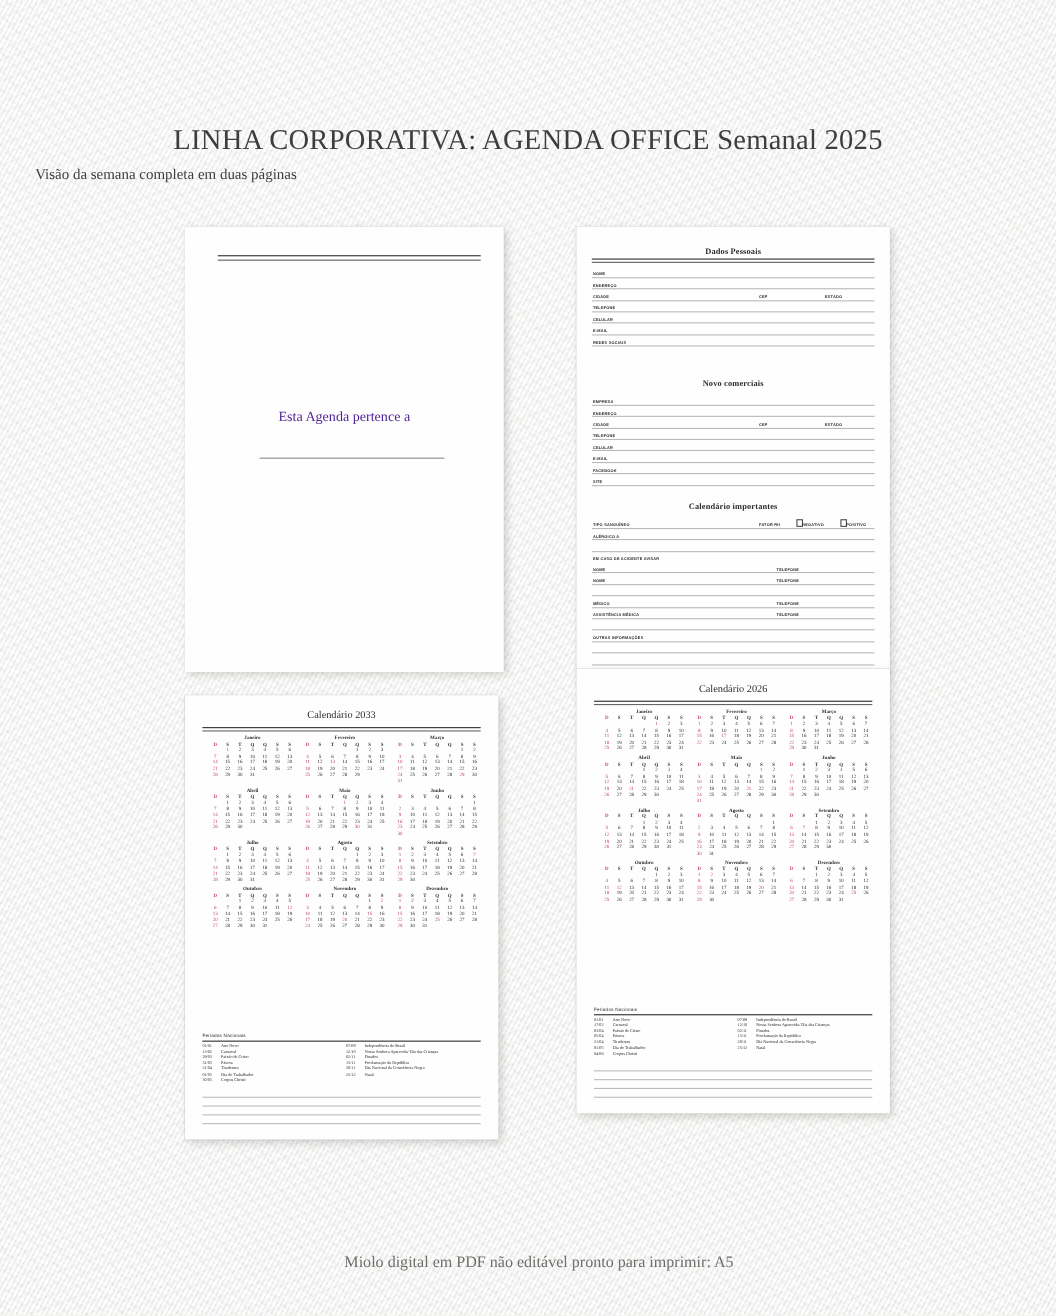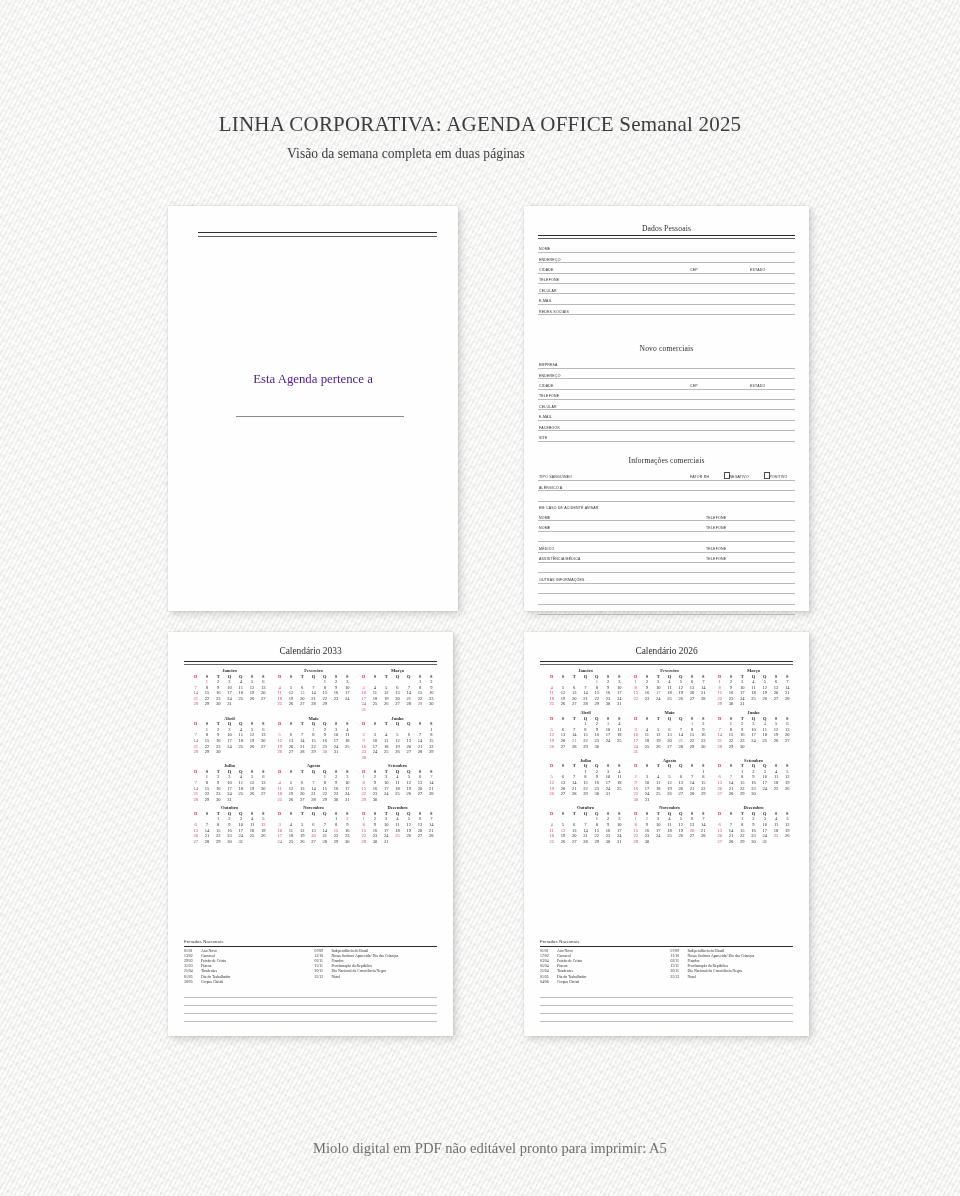--- a/index.html
+++ b/index.html
@@ -22,40 +22,40 @@
   #bg:after{
     content:"";position:absolute;inset:0;
     background-image:
       repeating-linear-gradient(160deg, rgba(255,255,255,0) 0px, rgba(255,255,255,0) 5px, rgba(200,198,194,.13) 6px, rgba(255,255,255,0) 9px),
       repeating-linear-gradient(45deg, rgba(255,255,255,0) 0px, rgba(255,255,255,0) 7px, rgba(198,196,192,.10) 8px, rgba(255,255,255,0) 12px);
   }
 
   
   #headline{position:absolute;left:0;right:0;top:112px;text-align:center;}
   #title{
-    font-size:21px;letter-spacing:.2px;color:#3d3d3f;
+    font-size:26px;letter-spacing:.2px;color:#3d3d3f;
     font-family:"Liberation Serif", serif;
     white-space:nowrap;
   }
   #subtitle{
     margin-top:9px;margin-right:180px;
-    font-size:13.6px;color:#3d3d3f;text-align:center;
+    font-size:13.6px;color:#3d3d3f;text-align:left;
     white-space:nowrap;
     padding-left:32px;
   }
 
   
   .sheet{
     position:absolute;background:#fefefe;
     box-shadow:3px 3px 7px rgba(120,118,114,.30), 0 0 1px rgba(0,0,0,.25);
   }
   #sheet-cover   {left:168px; top:206px; width:290px; height:405px;}
   #sheet-personal{left:524px; top:206px; width:285px; height:405px;}
   #sheet-cal2024 {left:168px; top:632px; width:285px; height:404px;}
-  #sheet-cal2026 {left:524px; top:632px; width:285px; height:404px;}
+  #sheet-cal2026 {left:524px; top:608px; width:285px; height:404px;}
 
   
   #cover-rule{
     position:absolute;left:30px;right:21px;top:26px;height:3px;
     border-top:1.4px solid #2f2f31;border-bottom:1.4px solid #5c5c5e;
   }
   #cover-text{
     position:absolute;left:0;right:0;top:166px;text-align:center;
     font-size:12.8px;color:#4c1d95;
   }
@@ -66,21 +66,21 @@
 
   
   .sect-title{
     text-align:center;font-size:7.6px;color:#2b2b2d;margin:0 0 1.5px 0;
     letter-spacing:.15px;
   }
   .dbl-rule{
     margin:0 14px 4px 14px;height:2px;
     border-top:1.1px solid #2b2b2d;border-bottom:1.1px solid #5e5e60;
   }
-  .form-wrap{position:absolute;left:0;right:0;}
+  .form-wrap{position:absolute;left:0;right:0;font-weight:bold;}
   .frow{
     position:relative;margin:0 14px;height:9.4px;
     border-bottom:.7px solid #b9b9bb;
   }
   .flabel{
     position:absolute;left:1px;bottom:.6px;
     font-size:3.5px;letter-spacing:.22px;color:#2b2b2d;
     font-family:"Liberation Sans", sans-serif;
     text-transform:uppercase;white-space:nowrap;
   }
@@ -220,21 +220,21 @@
           <span class="flabel">E-MAIL</span>
         </div>
         <div class="frow">
           <span class="flabel">FACEBOOK</span>
         </div>
         <div class="frow">
           <span class="flabel">SITE</span>
         </div>
       </div>
       <div class="form-wrap" style="top: 250px;">
-        <div class="sect-title">Informações comerciais</div>
+        <div class="sect-title">Calendário importantes</div>
         <div style="height: 4px;"></div>
         <div class="frow">
           <span class="flabel">TIPO SANGUÍNEO</span>
           <span class="flabel mid">FATOR RH</span>
           <span class="cbx" style="left: 186px;"></span>
           <span class="cbx-lab" style="left: 191.4px;">NEGATIVO</span>
           <span class="cbx" style="left: 226px;"></span>
           <span class="cbx-lab" style="left: 231.4px;">POSITIVO</span>
         </div>
         <div class="frow">

